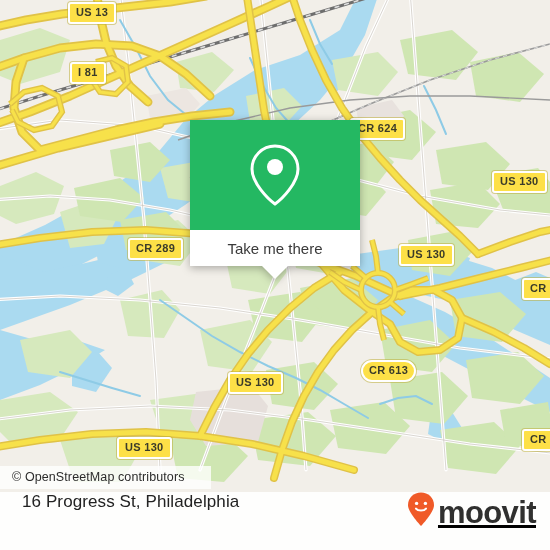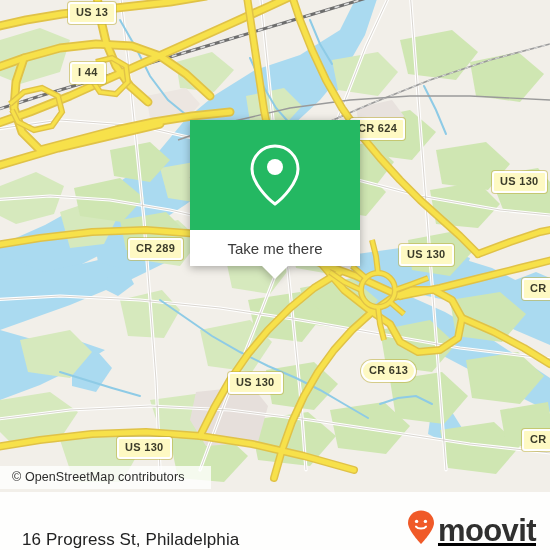--- a/index.html
+++ b/index.html
@@ -6,21 +6,21 @@
   body{width:550px;height:550px;overflow:hidden;font-family:"Liberation Sans",sans-serif;}
   #app{position:relative;width:550px;height:550px;overflow:hidden;}
 
   
   #map{position:absolute;inset:0;width:550px;height:550px;background:#f2efe9;}
   #map svg{display:block;width:550px;height:550px;}
 
   
   .shield{
     position:absolute;
-    background:#fef9c3;
+    background:#fde047;
     border:2px solid #ffffff;
     border-radius:3px;
     color:#3b3b2a;
     font-family:"Liberation Sans",sans-serif;
     font-weight:bold;
     font-size:11px;
     letter-spacing:.3px;
     line-height:1;
     padding:3px 6px 4px 6px;
     white-space:nowrap;
@@ -62,21 +62,21 @@
     padding:4px 26px 5px 12px;
     z-index:30;
     font-family:"Liberation Sans",sans-serif;
     letter-spacing:.1px;
   }
 
   
   #bottombar{
     position:absolute;left:0;top:492px;width:550px;height:58px;
     background:rgba(255,255,255,.90);
-    display:flex;align-items:flex-end;
+    display:flex;align-items:flex-start;
     z-index:35;
   }
   #address{
     margin-left:22px;font-size:17px;color:#222;
     font-family:"Liberation Sans",sans-serif;
     letter-spacing:.1px;
   }
   #logo{
     margin-left:auto;margin-right:14px;
     display:flex;align-items:center;gap:2px;text-decoration:underline;
@@ -284,21 +284,21 @@
         <g stroke="#f7e14a" stroke-width="3.2" fill="none">
           <path d="M10,104 L24,92 L42,88 L58,96 L62,112 L52,126 L34,130 L18,122 L12,110"></path>
           <path d="M96,62 L112,58 L126,66 L128,82 L116,94 L100,92 L92,80 L94,68"></path>
         </g>
 
       </g>
     </svg>
   </div>
 
   <div class="shield" style="left:68px;top:2px;">US 13</div>
-  <div class="shield" style="left:70px;top:62px;">I 44</div>
+  <div class="shield" style="left:70px;top:62px;">I 81</div>
   <div class="shield" style="left:350px;top:118px;">CR 624</div>
   <div class="shield" style="left:492px;top:171px;">US 130</div>
   <div class="shield" style="left:128px;top:238px;">CR 289</div>
   <div class="shield" style="left:399px;top:244px;">US 130</div>
   <div class="shield" style="left:522px;top:278px;">CR 6</div>
   <div class="shield" style="left:361px;top:360px;border-radius:11px;">CR 613</div>
   <div class="shield" style="left:228px;top:372px;">US 130</div>
   <div class="shield" style="left:117px;top:437px;">US 130</div>
   <div class="shield" style="left:522px;top:429px;">CR 6</div>
 

